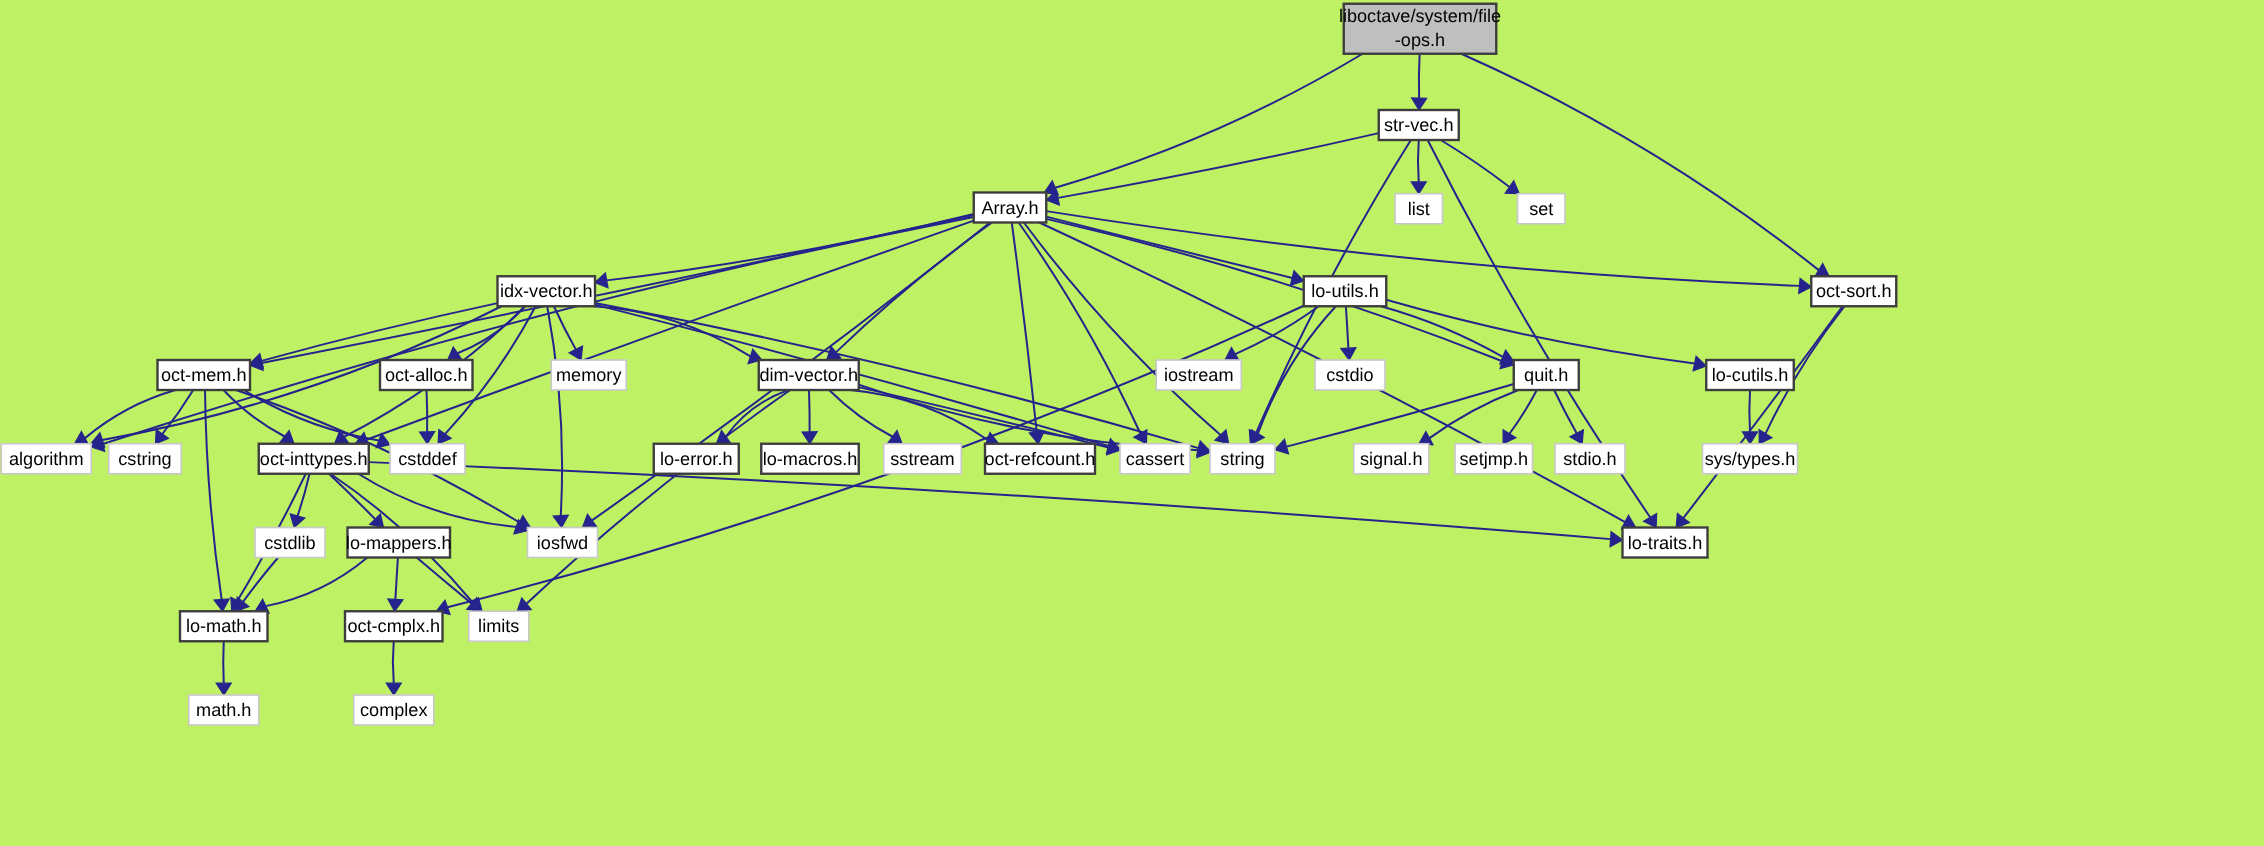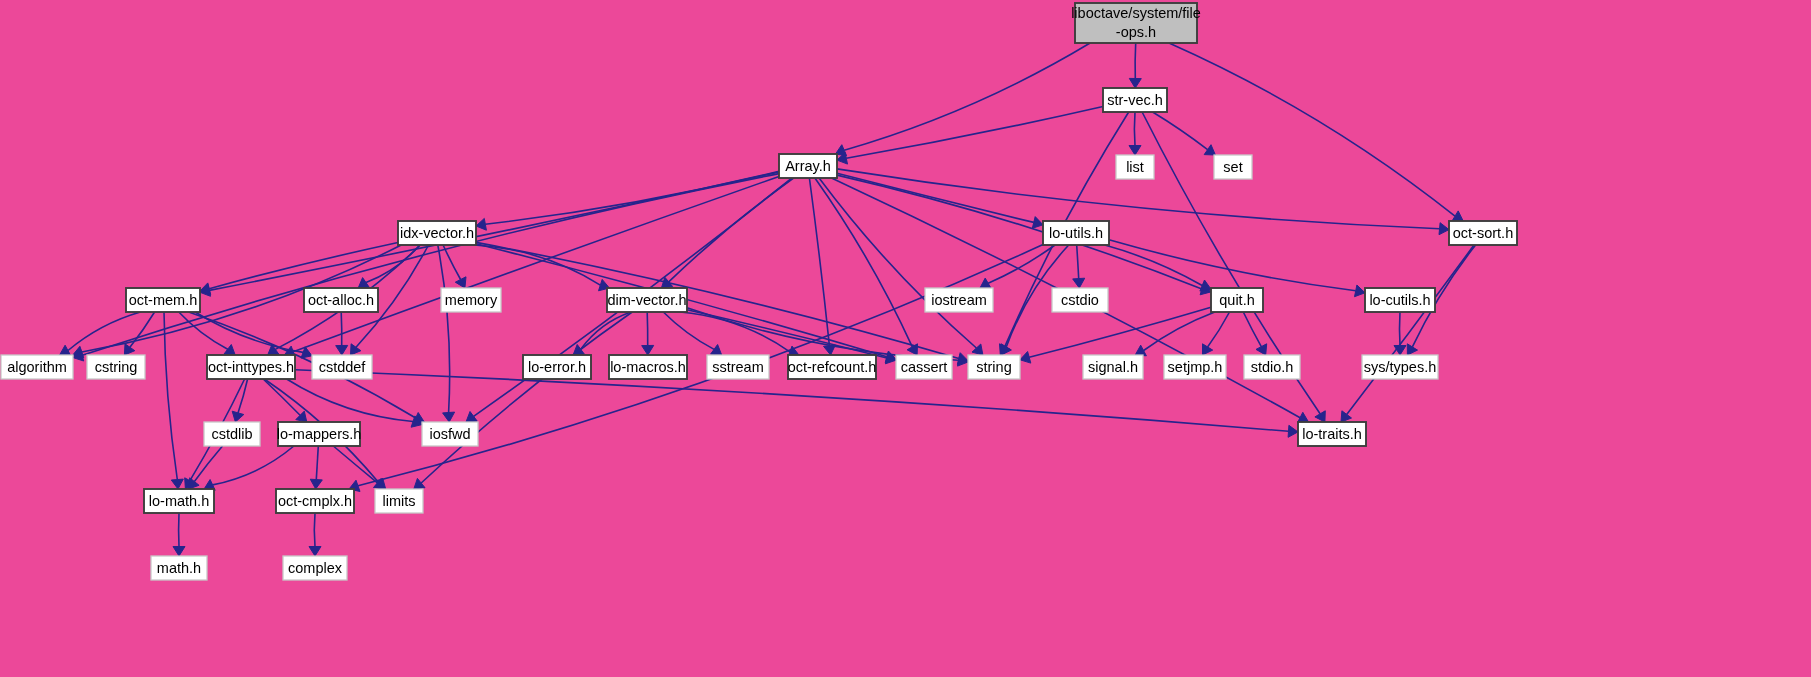--- a/index.html
+++ b/index.html
@@ -10,21 +10,21 @@
   body {
     font-family: "Liberation Sans", sans-serif;
     width: 1811px;
     height: 677px;
     overflow: hidden;
   }
   #graph-root {
     position: relative;
     width: 1811px;
     height: 677px;
-    background: #ec4899;
+    background: #bef264;
   }
   svg#dep-graph {
     display: block;
     width: 1811px;
     height: 677px;
   }
   .edge {
     fill: none;
     stroke: #26248c;
     stroke-width: 1.6;

